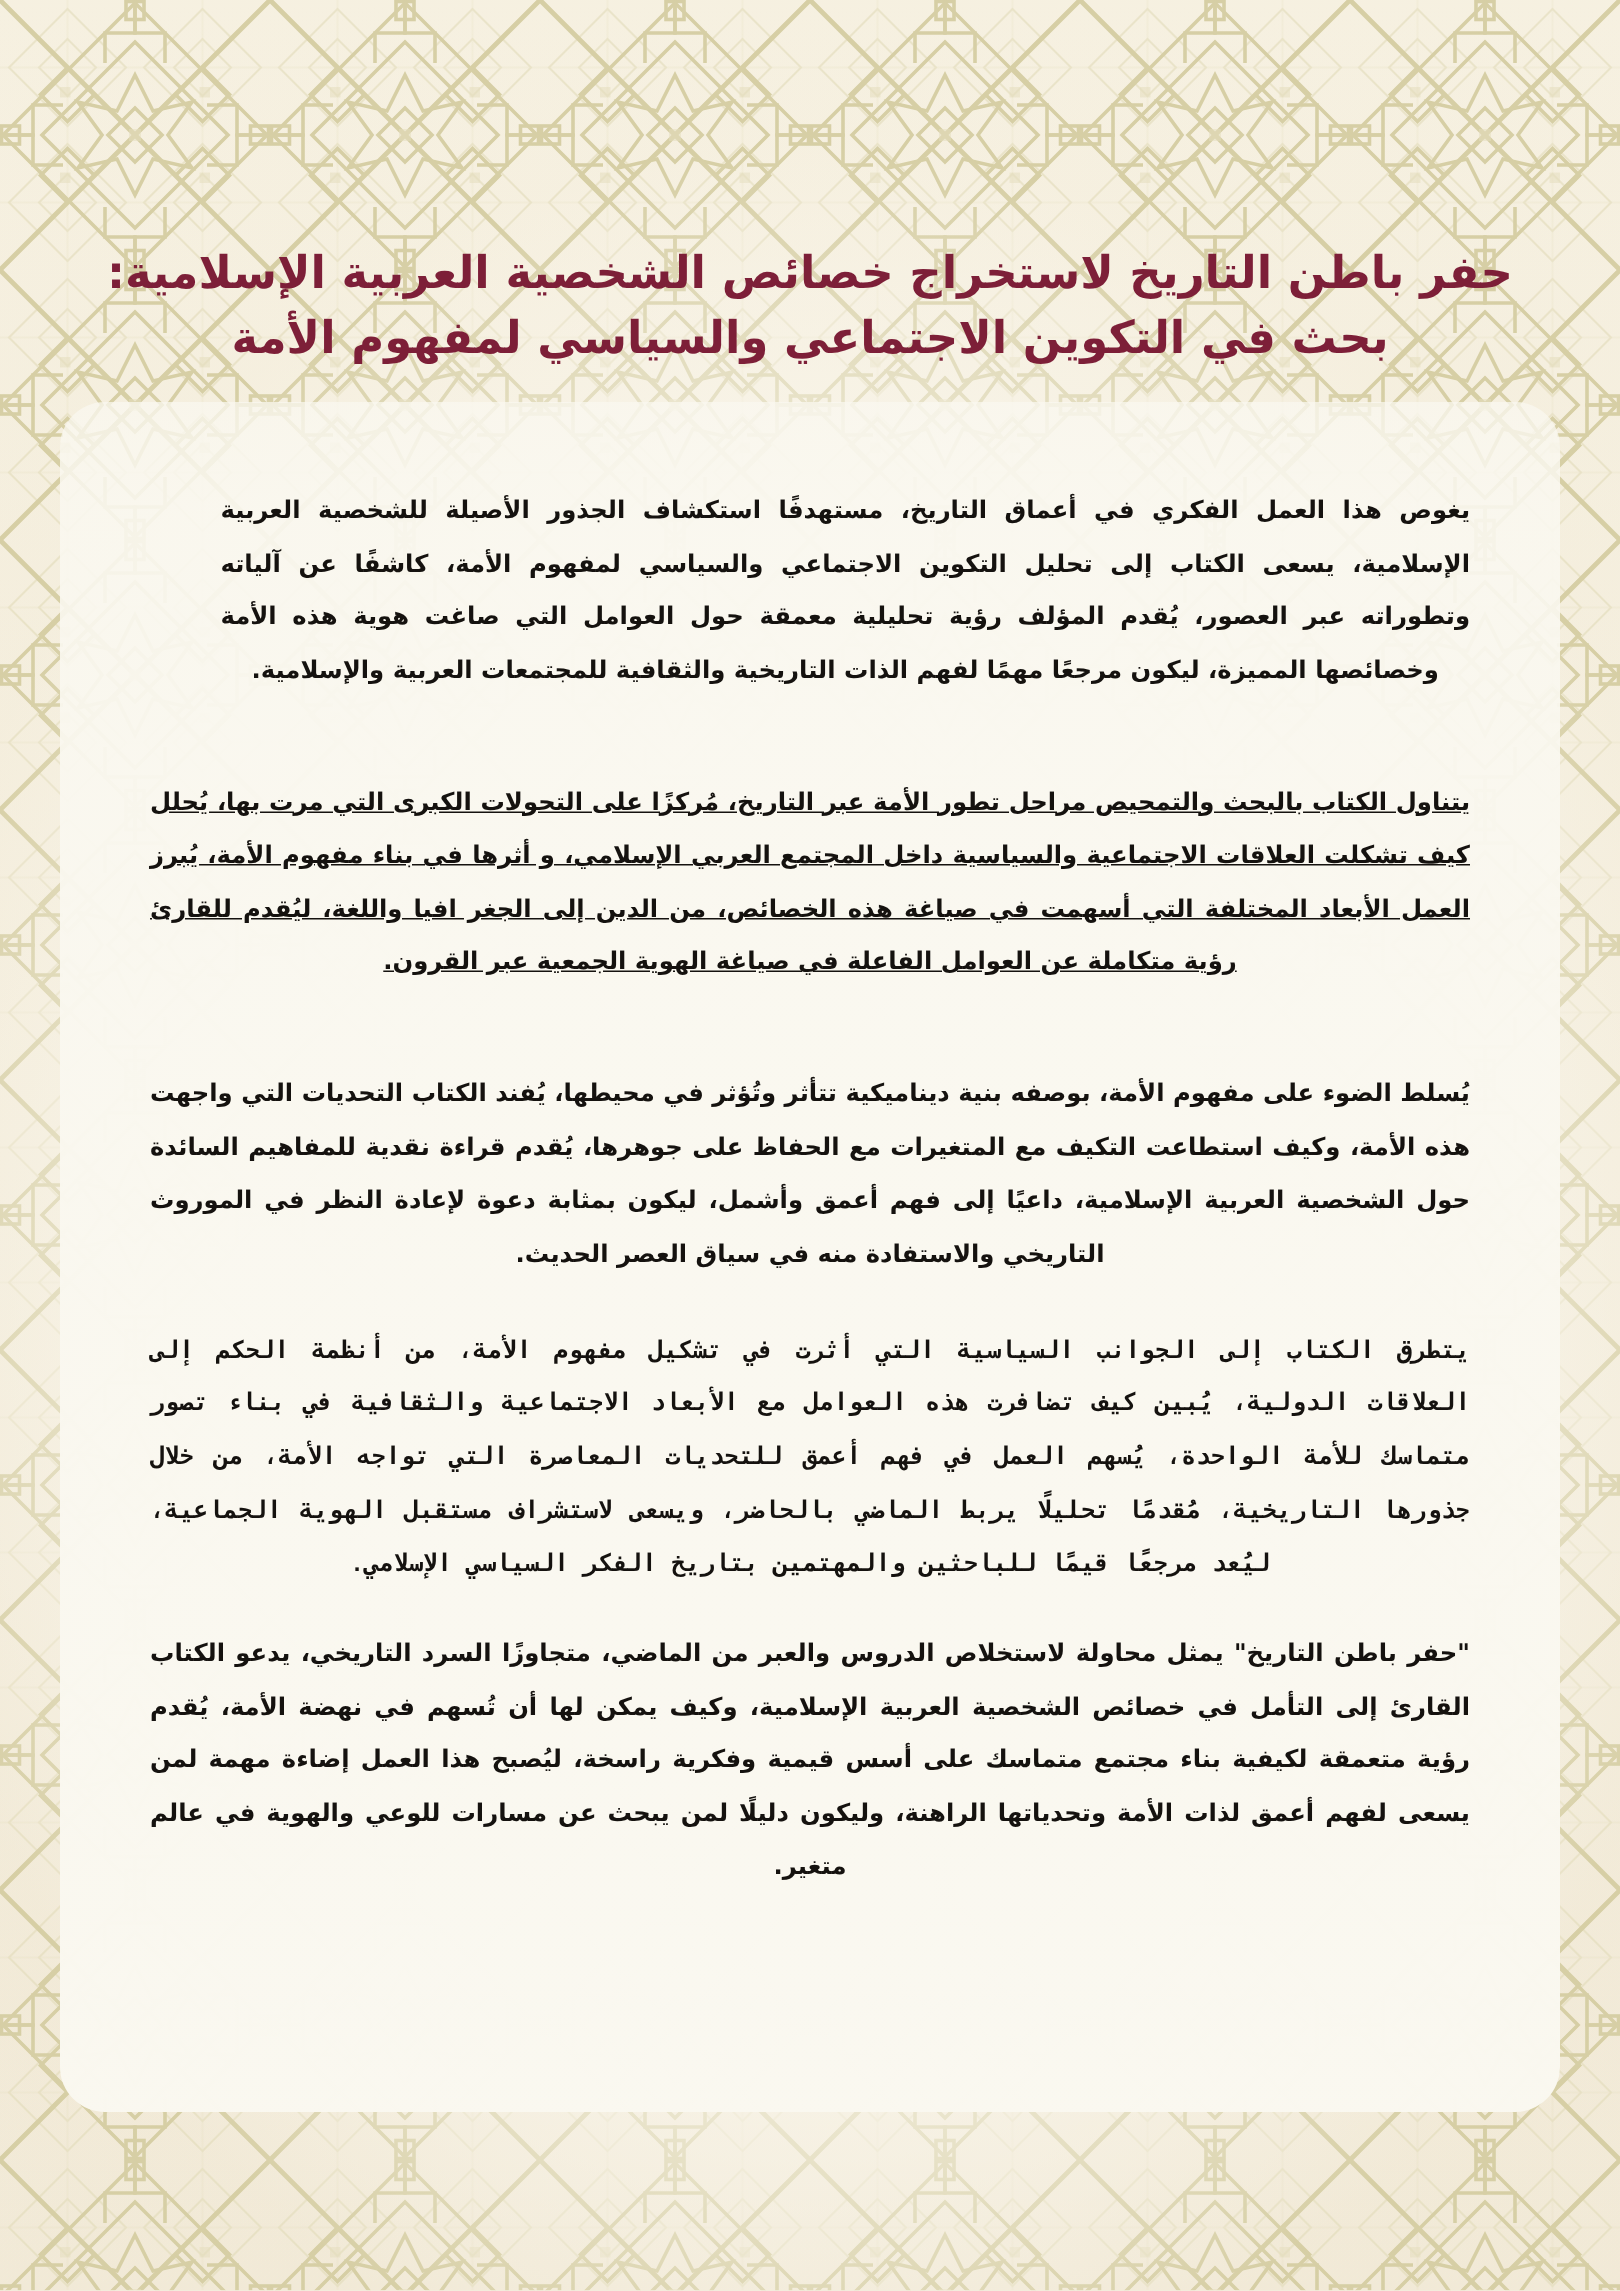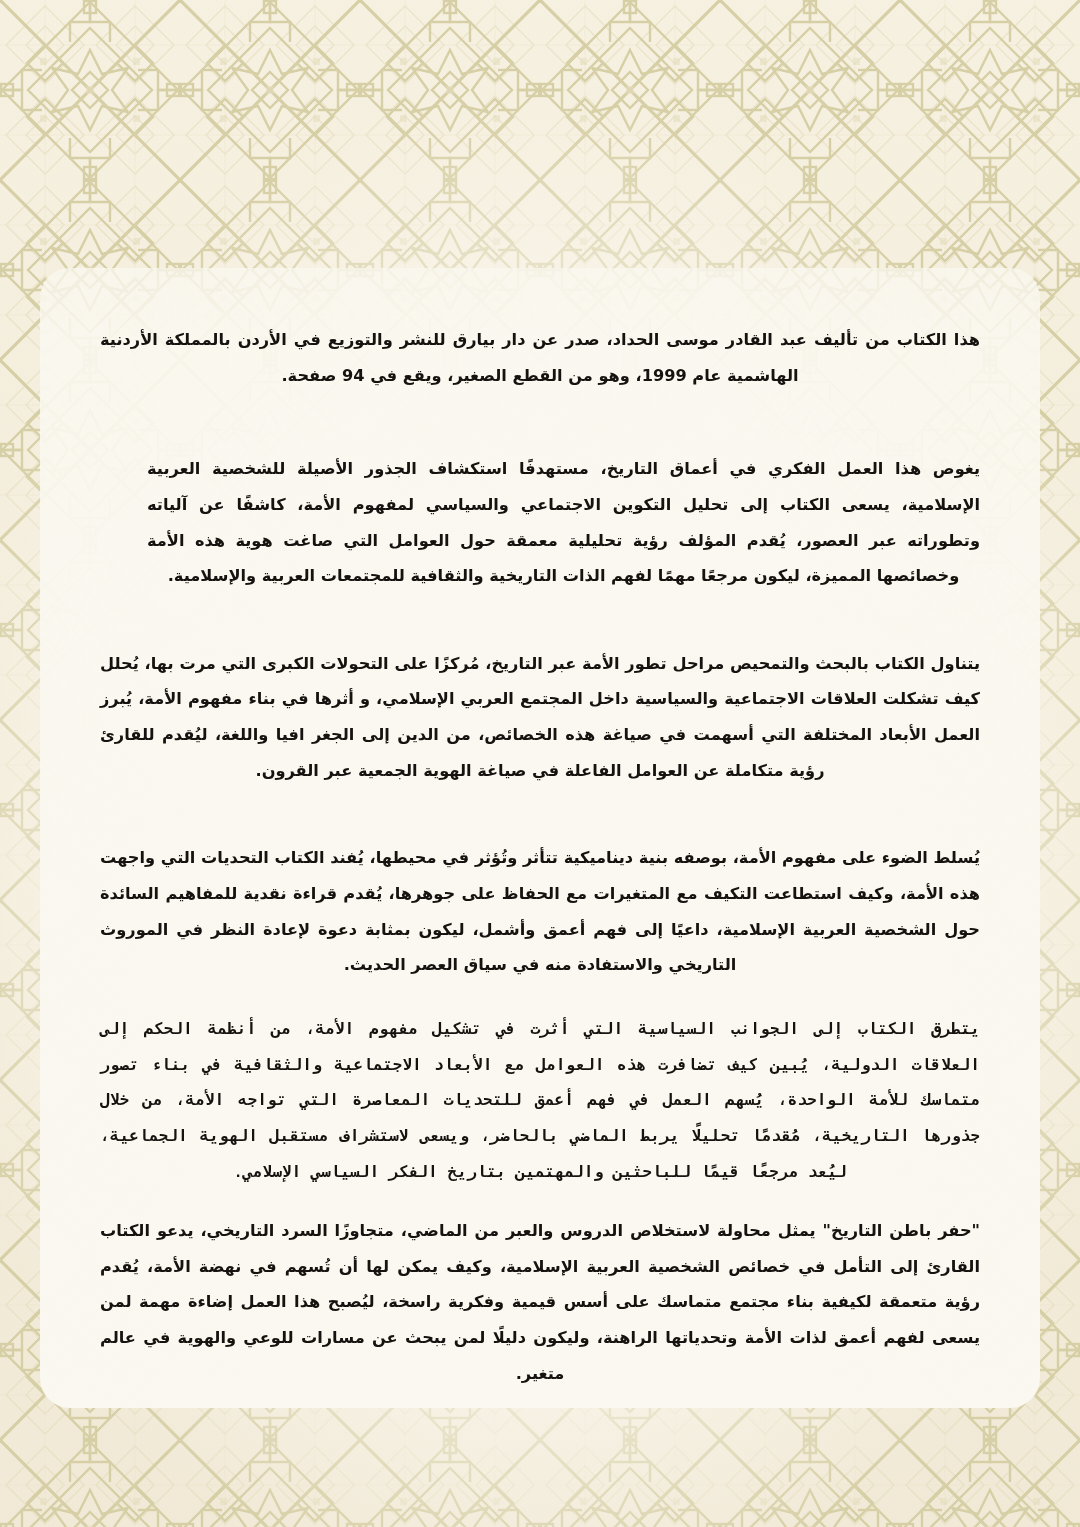--- a/index.html
+++ b/index.html
@@ -104,21 +104,21 @@
     text-align-last:center;
     direction:rtl;
     margin-bottom:36px;
     letter-spacing:0;
   }
 
   .para:last-child { margin-bottom:0; }
 
   .para.p1 { margin-bottom:58px; }
   .para.p2 { margin-bottom:52px;margin-left:47px; }
-  .para.p3 { margin-bottom:52px; }
+  .para.p3 { margin-bottom:52px;text-decoration:underline; }
   .para.p4 { margin-bottom:30px; }
   .para.p5 { margin-bottom:22px;font-family:Liberation Mono, monospace; }
 </style>
 </head>
 <body>
 
 <div class="page">
 
   <div class="pattern-layer">
     <svg viewBox="0 0 1080 1527" preserveAspectRatio="none" xmlns="http://www.w3.org/2000/svg">
@@ -185,24 +185,27 @@
       <rect width="1080" height="1527" fill="url(#cream)"></rect>
       <rect width="1080" height="1527" fill="url(#geo2)" opacity="0.55"></rect>
       <rect width="1080" height="1527" fill="url(#geo)"></rect>
     </svg>
   </div>
 
   <div class="pattern-fade"></div>
 
   <div class="card"></div>
 
+  <div class="title-block">
+    <div class="title-line">حفر باطن التاريخ لاستخراج خصائص الشخصية العربية الإسلامية:</div>
+    <div class="title-line">بحث في التكوين الاجتماعي والسياسي لمفهوم الأمة</div>
+  </div>
 
   <div class="body-wrap">
 
-    <p class="para p1">هذا الكتاب من تأليف عبد القادر موسى الحداد، صدر عن دار بيارق للنشر والتوزيع في الأردن بالمملكة الأردنية الهاشمية عام 1999، وهو من القطع الصغير، ويقع في 94 صفحة.</p>
 
     <p class="para p2">يغوص هذا العمل الفكري في أعماق التاريخ، مستهدفًا استكشاف الجذور الأصيلة للشخصية العربية الإسلامية، يسعى الكتاب إلى تحليل التكوين الاجتماعي والسياسي لمفهوم الأمة، كاشفًا عن آلياته وتطوراته عبر العصور، يُقدم المؤلف رؤية تحليلية معمقة حول العوامل التي صاغت هوية هذه الأمة وخصائصها المميزة، ليكون مرجعًا مهمًا لفهم الذات التاريخية والثقافية للمجتمعات العربية والإسلامية.</p>
 
     <p class="para p3">يتناول الكتاب بالبحث والتمحيص مراحل تطور الأمة عبر التاريخ، مُركزًا على التحولات الكبرى التي مرت بها، يُحلل كيف تشكلت العلاقات الاجتماعية والسياسية داخل المجتمع العربي الإسلامي، و أثرها في بناء مفهوم الأمة، يُبرز العمل الأبعاد المختلفة التي أسهمت في صياغة هذه الخصائص، من الدين إلى الجغر افيا واللغة، ليُقدم للقارئ رؤية متكاملة عن العوامل الفاعلة في صياغة الهوية الجمعية عبر القرون.</p>
 
     <p class="para p4">يُسلط الضوء على مفهوم الأمة، بوصفه بنية ديناميكية تتأثر وتُؤثر في محيطها، يُفند الكتاب التحديات التي واجهت هذه الأمة، وكيف استطاعت التكيف مع المتغيرات مع الحفاظ على جوهرها، يُقدم قراءة نقدية للمفاهيم السائدة حول الشخصية العربية الإسلامية، داعيًا إلى فهم أعمق وأشمل، ليكون بمثابة دعوة لإعادة النظر في الموروث التاريخي والاستفادة منه في سياق العصر الحديث.</p>
 
     <p class="para p5">يتطرق الكتاب إلى الجوانب السياسية التي أثرت في تشكيل مفهوم الأمة، من أنظمة الحكم إلى العلاقات الدولية، يُبين كيف تضافرت هذه العوامل مع الأبعاد الاجتماعية والثقافية في بناء تصور متماسك للأمة الواحدة، يُسهم العمل في فهم أعمق للتحديات المعاصرة التي تواجه الأمة، من خلال جذورها التاريخية، مُقدمًا تحليلًا يربط الماضي بالحاضر، ويسعى لاستشراف مستقبل الهوية الجماعية، ليُعد مرجعًا قيمًا للباحثين والمهتمين بتاريخ الفكر السياسي الإسلامي.</p>
 
     <p class="para p6">"حفر باطن التاريخ" يمثل محاولة لاستخلاص الدروس والعبر من الماضي، متجاوزًا السرد التاريخي، يدعو الكتاب القارئ إلى التأمل في خصائص الشخصية العربية الإسلامية، وكيف يمكن لها أن تُسهم في نهضة الأمة، يُقدم رؤية متعمقة لكيفية بناء مجتمع متماسك على أسس قيمية وفكرية راسخة، ليُصبح هذا العمل إضاءة مهمة لمن يسعى لفهم أعمق لذات الأمة وتحدياتها الراهنة، وليكون دليلًا لمن يبحث عن مسارات للوعي والهوية في عالم متغير.</p>

